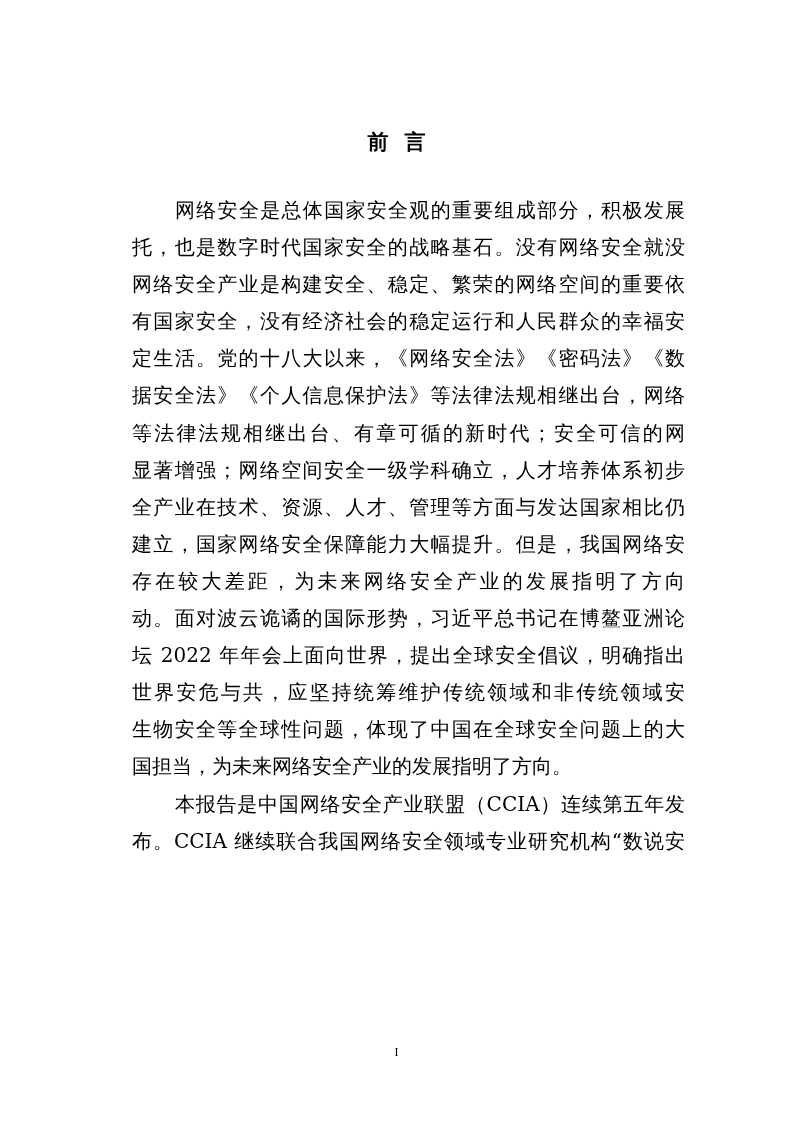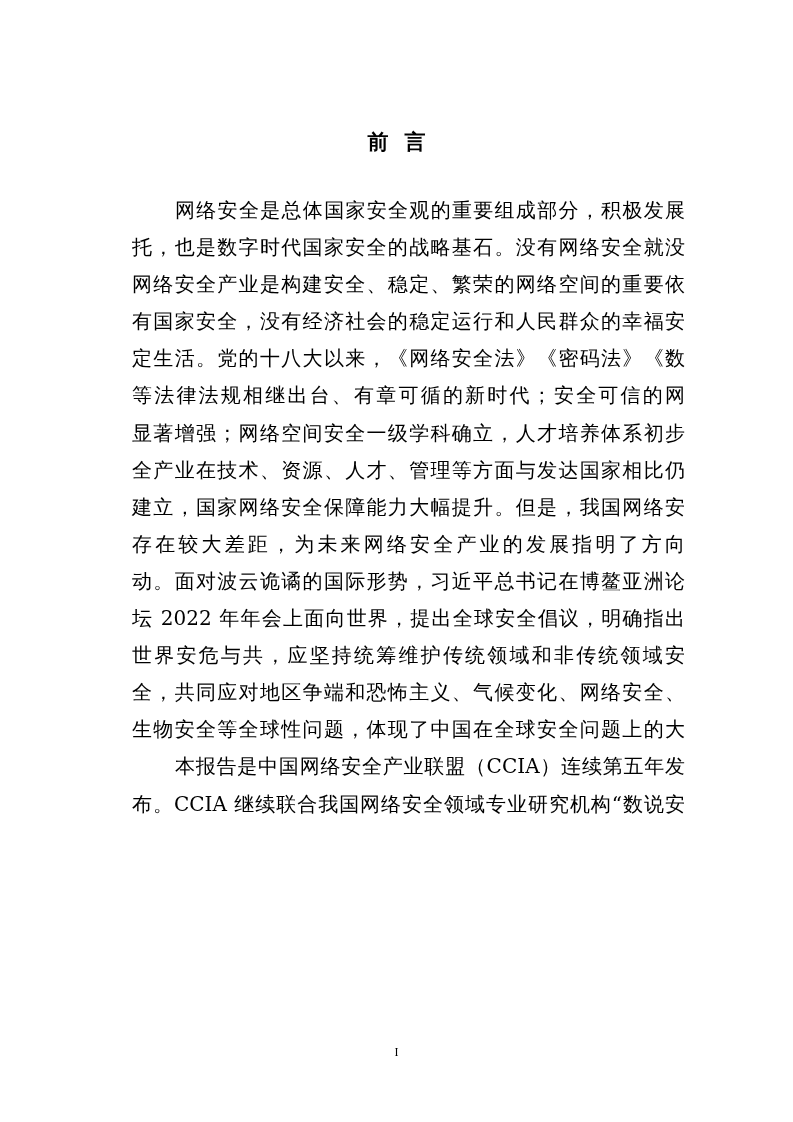--- a/index.html
+++ b/index.html
@@ -21,30 +21,31 @@
 
 <div class="title">前言</div>
 
 <div class="body">
   <div>
     <div class="line indent">网络安全是总体国家安全观的重要组成部分，积极发展</div>
     <div class="line">托，也是数字时代国家安全的战略基石。没有网络安全就没</div>
     <div class="line">网络安全产业是构建安全、稳定、繁荣的网络空间的重要依</div>
     <div class="line">有国家安全，没有经济社会的稳定运行和人民群众的幸福安</div>
     <div class="line">定生活。党的十八大以来，《网络安全法》《密码法》《数</div>
+    <div class="line">据安全法》《个人信息保护法》等法律法规相继出台，网络</div>
     <div class="line">等法律法规相继出台、有章可循的新时代；安全可信的网</div>
     <div class="line">显著增强；网络空间安全一级学科确立，人才培养体系初步</div>
     <div class="line">全产业在技术、资源、人才、管理等方面与发达国家相比仍</div>
     <div class="line">建立，国家网络安全保障能力大幅提升。但是，我国网络安</div>
     <div class="line">存在较大差距，为未来网络安全产业的发展指明了方向</div>
     <div class="line">动。面对波云诡谲的国际形势，习近平总书记在博鳌亚洲论</div>
     <div class="line">坛 2022 年年会上面向世界，提出全球安全倡议，明确指出</div>
     <div class="line">世界安危与共，应坚持统筹维护传统领域和非传统领域安</div>
-    <div class="line">全，共同应对地区争端和恐怖主义、气候变化、网络安全、</div>
     <div class="line">生物安全等全球性问题，体现了中国在全球安全问题上的大</div>
+    <div class="line last">国担当，为未来网络安全产业的发展指明了方向。</div>
   </div>
   <div>
     <div class="line indent">本报告是中国网络安全产业联盟（CCIA）连续第五年发</div>
     <div class="line">布。CCIA 继续联合我国网络安全领域专业研究机构“数说安</div>
   </div>
 </div>
 
 <div class="page-num">I</div>
 
 </body></html>

